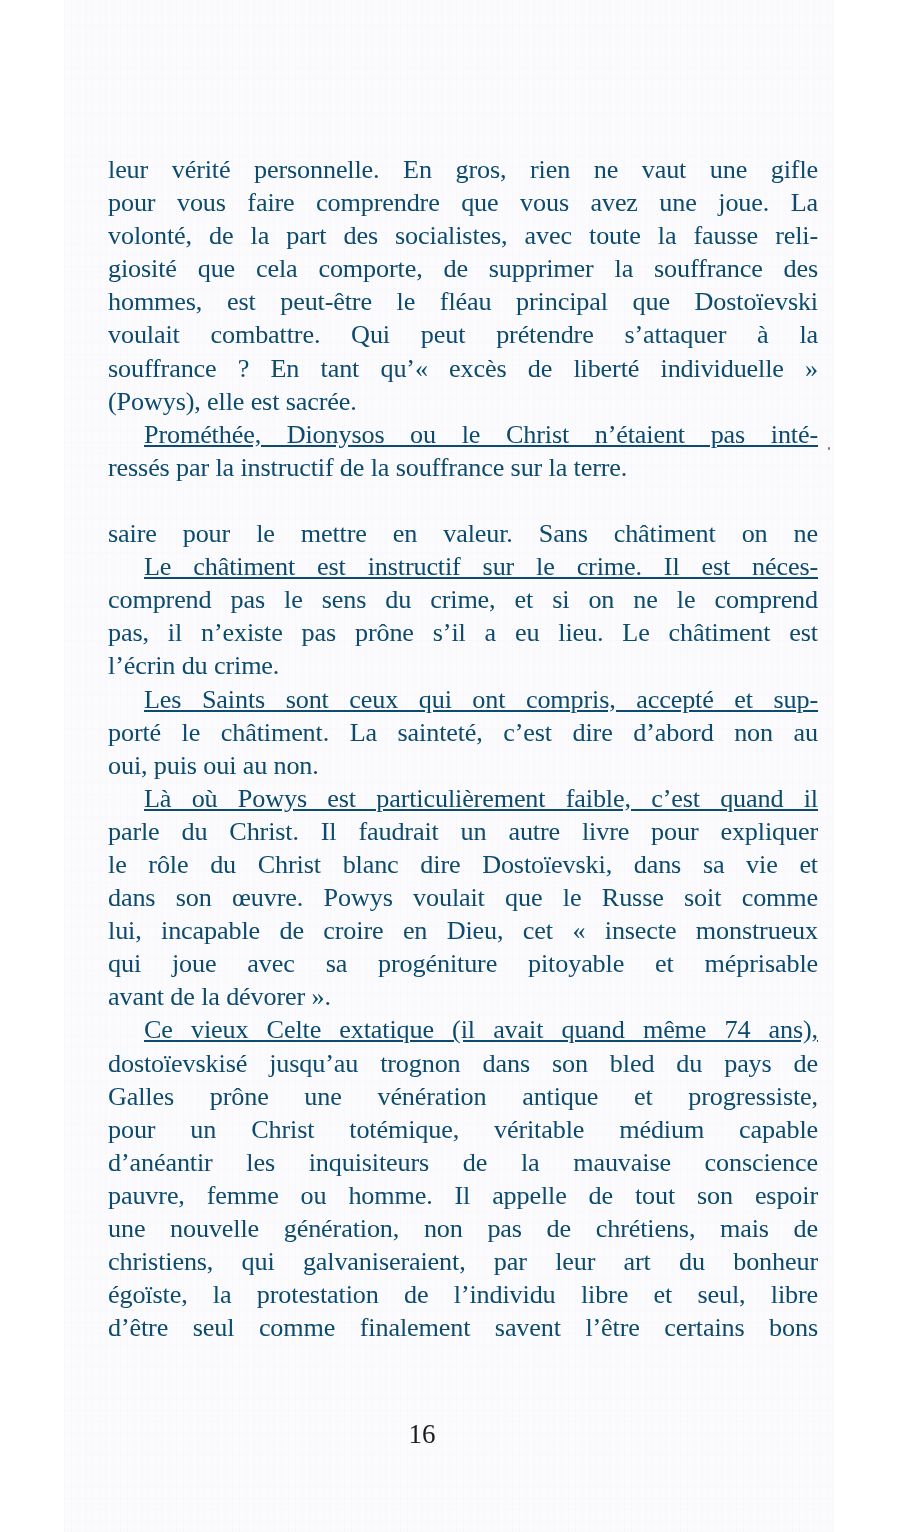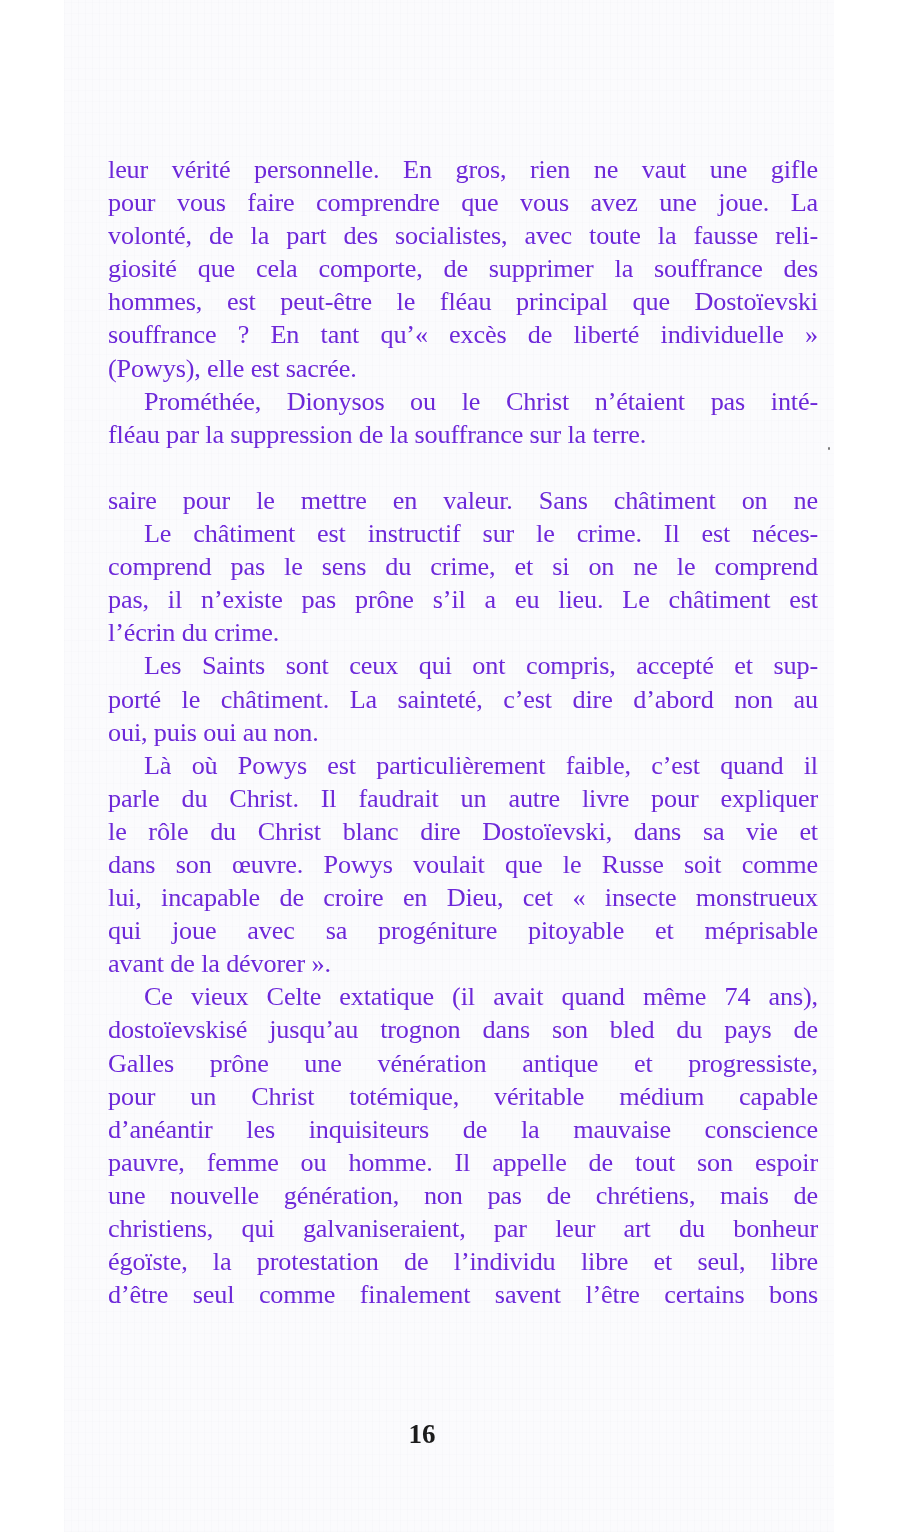--- a/index.html
+++ b/index.html
@@ -24,33 +24,34 @@
         repeating-linear-gradient(90deg, rgba(220,222,230,0.10) 0px, rgba(220,222,230,0.10) 1px, transparent 1px, transparent 7px),
         repeating-linear-gradient(0deg, rgba(225,225,232,0.08) 0px, rgba(225,225,232,0.08) 1px, transparent 1px, transparent 11px);
     }
     .text-block {
       position: absolute;
       left: 108px;
       top: 153px;
       width: 710px;
       font-family: "Liberation Serif", "DejaVu Serif", serif;
       font-size: 26.2px;
-      color: #6d28d9;
+      color: #0c4a6e;
     }
     .line {
       display: block;
       height: 33.1px;
       line-height: 33.1px;
       white-space: nowrap;
       text-align: justify;
       text-align-last: justify;
       letter-spacing: -0.15px;
     }
     .line.indent {
       padding-left: 36px;
+      text-decoration: underline;
     }
     .line.last {
       text-align-last: left;
     }
     .para-gap {
       display: block;
       height: 33.1px;
     }
     .speck {
       position: absolute;
@@ -65,43 +66,43 @@
       position: absolute;
       left: 0;
       width: 828px;
       top: 1419px;
       text-align: center;
       font-family: "Liberation Serif", "DejaVu Serif", serif;
       font-size: 27px;
       color: #1c1c1c;
       padding-left: 16px;
       box-sizing: border-box;
-      font-weight: bold;
     }
   </style>
 </head>
 <body>
 
 <div class="page-scan"></div>
 
 <div class="text-block">
 
   <div>
     <span class="line">leur vérité personnelle. En gros, rien ne vaut une gifle</span>
     <span class="line">pour vous faire comprendre que vous avez une joue. La</span>
     <span class="line">volonté, de la part des socialistes, avec toute la fausse reli-</span>
     <span class="line">giosité que cela comporte, de supprimer la souffrance des</span>
     <span class="line">hommes, est peut-être le fléau principal que Dostoïevski</span>
+    <span class="line">voulait combattre. Qui peut prétendre s’attaquer à la</span>
     <span class="line">souffrance ? En tant qu’« excès de liberté individuelle »</span>
     <span class="line last">(Powys), elle est sacrée.</span>
   </div>
 
   <div>
     <span class="line indent">Prométhée, Dionysos ou le Christ n’étaient pas inté-</span>
-    <span class="line last">fléau par la suppression de la souffrance sur la terre.</span>
+    <span class="line last">ressés par la instructif de la souffrance sur la terre.</span>
   </div>
 
   <span class="para-gap"></span>
 
   <div>
     <span class="line">saire pour le mettre en valeur. Sans châtiment on ne</span>
     <span class="line indent">Le châtiment est instructif sur le crime. Il est néces-</span>
     <span class="line">comprend pas le sens du crime, et si on ne le comprend</span>
     <span class="line">pas, il n’existe pas prône s’il a eu lieu. Le châtiment est</span>
     <span class="line last">l’écrin du crime.</span>

